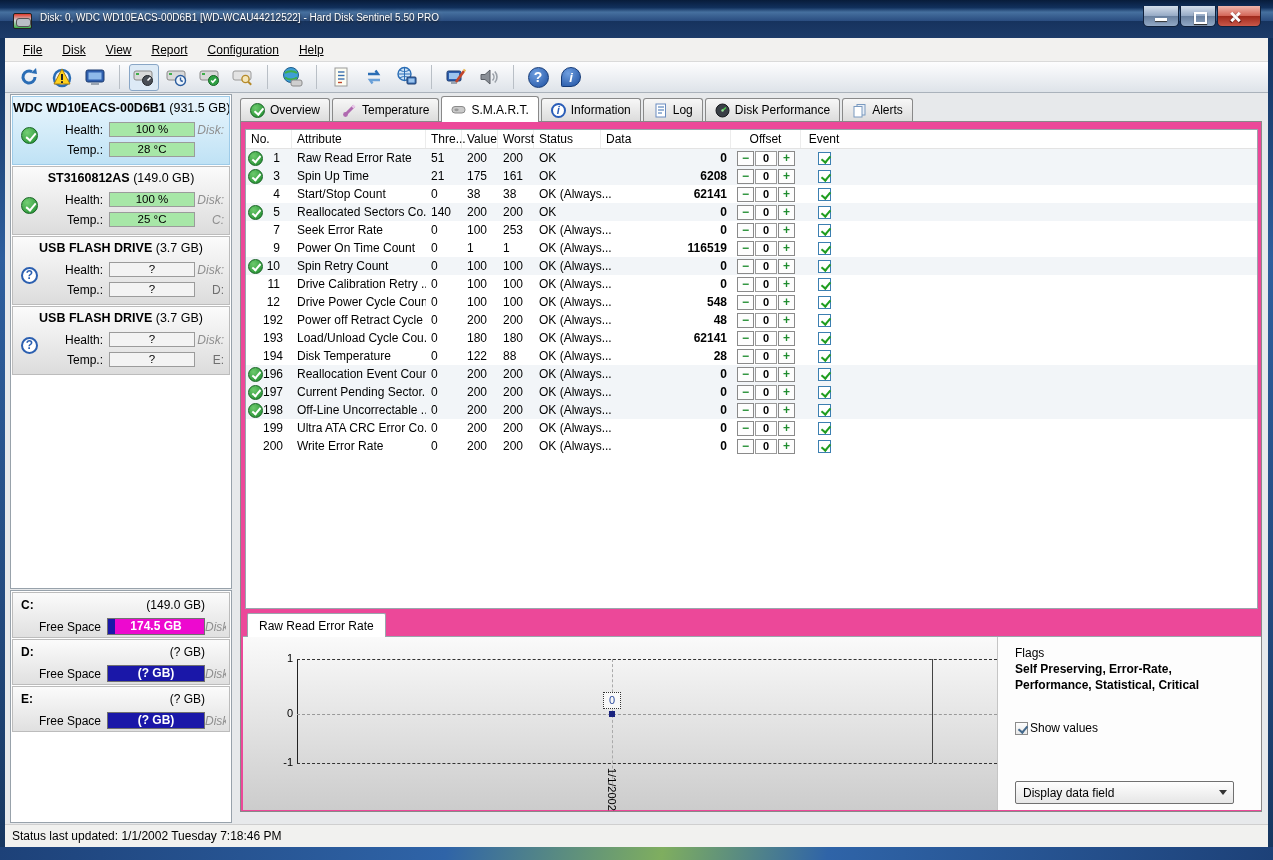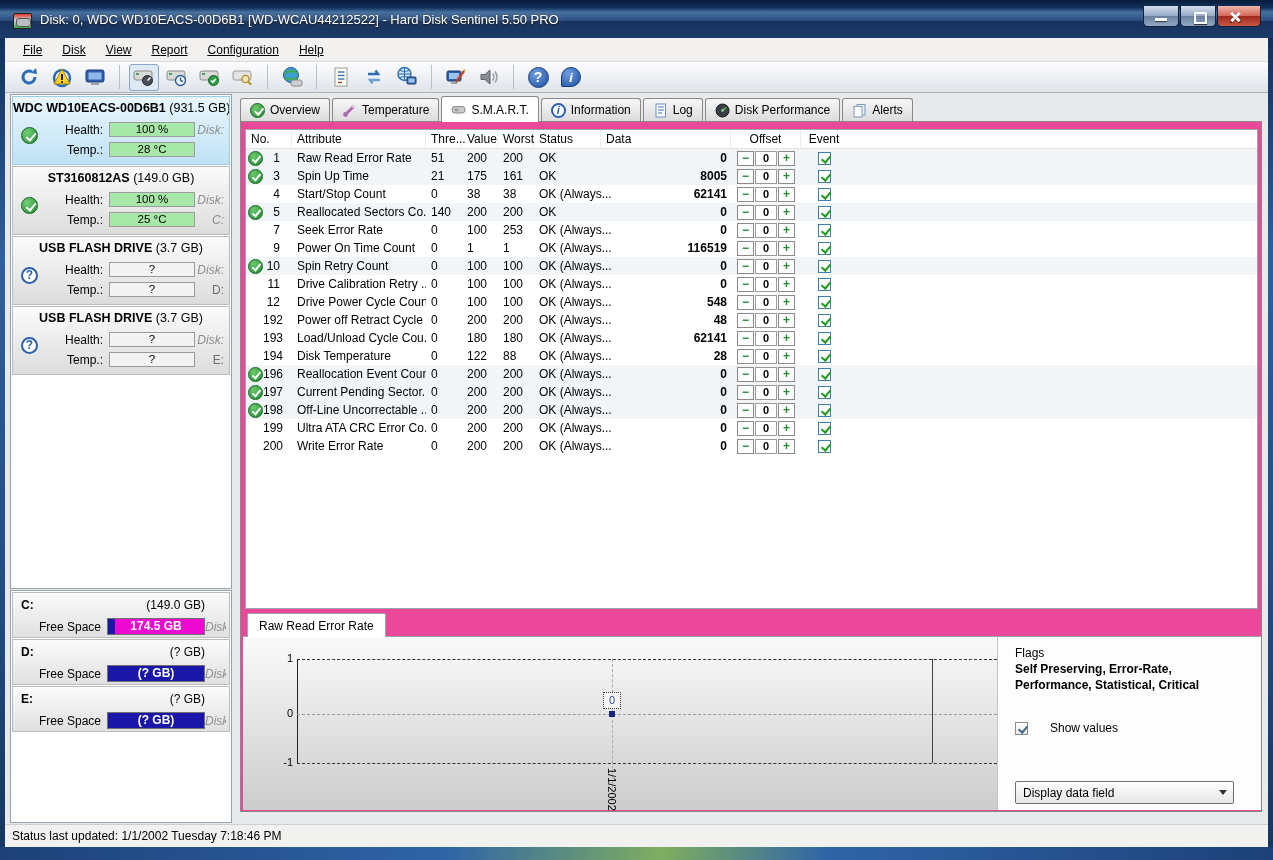--- a/index.html
+++ b/index.html
@@ -10,21 +10,21 @@
     background: linear-gradient(#0e2a52 0%, #2e5f9e 30%, #234b80 70%, #16365f 100%);
   }
 
   
   .titlebar { position:absolute; left:0; top:0; width:1273px; height:38px;
     background: linear-gradient(#081c3a 0%, #11305c 20%, #46709f 32%, #2a4d80 55%, #16335e 56%, #1d3b69 100%); }
   .app-icon { position:absolute; left:13px; top:13px; width:19px; height:16px; border-radius:2px;
     background: linear-gradient(180deg,#e03a2a 0%, #cfd3d8 45%, #3fae4a 100%); border:1px solid #222; }
   .app-icon::after { content:""; position:absolute; left:2px; top:4px; width:13px; height:7px;
     background:#b9bec5; border:1px solid #555; border-radius:3px; }
-  .title-text { position:absolute; left:40px; top:12px; color:#fff; font-size:13px;
+  .title-text { position:absolute; left:40px; top:12px; color:#fff; font-size:10px;
     text-shadow: 0 1px 3px #000, 0 0 6px rgba(255,255,255,.35); white-space:nowrap; }
   .win-btns { position:absolute; right:12px; top:6px; display:flex; gap:1px; }
   .win-btn { width:36px; height:21px; border:1px solid #10213c; border-top:none; border-radius:0 0 5px 5px;
     background: linear-gradient(#d5dfec, #97abc6 48%, #69809f 52%, #92a9c6); position:relative; cursor:pointer; }
   .win-btn.close { width:44px; background: linear-gradient(#f0b6ab, #d4685a 48%, #a02a1c 52%, #c9584a); }
   .glyph-min::after { content:""; position:absolute; left:11px; top:12px; width:12px; height:3px; background:#fff; box-shadow:0 1px 1px #333; }
   .glyph-max::after { content:""; position:absolute; left:13px; top:6px; width:9px; height:8px; border:2px solid #fff; box-shadow:0 1px 1px #333; }
   .glyph-close::before, .glyph-close::after { content:""; position:absolute; left:16px; top:5px; width:3px; height:12px; background:#fff; box-shadow:0 1px 1px #400; }
   .glyph-close::before { transform: rotate(45deg); } .glyph-close::after { transform: rotate(-45deg); }
 
@@ -135,21 +135,21 @@
   .redge { position:absolute; left:689px; top:22px; width:1px; height:104px; background:#444; }
   .vdash { position:absolute; left:369px; top:22px; height:140px; border-left:1px dashed #aaa; }
   .pt { position:absolute; left:366px; top:74px; width:6px; height:6px; background:#1a237e; }
   .pt-label { position:absolute; left:360px; top:55px; width:18px; height:17px; background:#f8f8f8;
     border:1px dotted #333; color:#2a4a9e; text-align:center; font-size:11px; line-height:15px; }
   .x-date { position:absolute; left:375px; top:131px; width:50px; font-size:11px;
     transform: rotate(90deg); transform-origin: 0 0; white-space:nowrap; }
   .flags-region { position:absolute; left:754px; top:0; right:0; height:173px; background:#fdfdfd; border-left:1px solid #c5c5c5; }
   .flags-title { position:absolute; left:17px; top:9px; }
   .flags-text { position:absolute; left:17px; top:24px; width:222px; font-weight:bold; line-height:16px; }
-  .show-values { position:absolute; left:17px; top:84px; display:flex; gap:22px; align-items:center; cursor:pointer; }
+  .show-values { position:absolute; left:17px; top:84px; display:flex; gap:2px; align-items:center; cursor:pointer; }
   .vchk { width:13px; height:13px; border:1px solid #8b8b8b; background:linear-gradient(#fefefe,#e9e9e9); position:relative; }
   .vchk::after { content:""; position:absolute; left:4px; top:1px; width:4px; height:7px;
     border:solid #44698c; border-width:0 2px 2px 0; transform:rotate(40deg); }
   .dropdown { position:absolute; left:17px; top:144px; width:219px; height:23px; border:1px solid #707070;
     border-radius:2px; background:linear-gradient(#fefefe,#e6e6e6); display:flex; align-items:center;
     padding-left:7px; cursor:pointer; }
   .dd-arrow { margin-left:auto; width:20px; height:100%; display:flex; align-items:center; justify-content:center; }
   .dd-arrow::after { content:""; border-left:4px solid transparent; border-right:4px solid transparent; border-top:5px solid #333; }
 
   
@@ -511,21 +511,21 @@
           <div class="t-row hl">
             <div class="cell c-no">
               <span class="row-ok"></span>
               <span class="row-no">3</span>
             </div>
             <div class="cell c-attr">Spin Up Time</div>
             <div class="cell c-thr">21</div>
             <div class="cell c-val">175</div>
             <div class="cell c-worst">161</div>
             <div class="cell c-status">OK</div>
-            <div class="cell c-data">8005</div>
+            <div class="cell c-data">6208</div>
             <div class="off-ctl">
               <span class="mini-btn">−</span>
               <span class="off-val">0</span>
               <span class="mini-btn">+</span>
             </div>
             <div class="c-enable">
               <span class="chk"></span>
             </div>
           </div>
 

